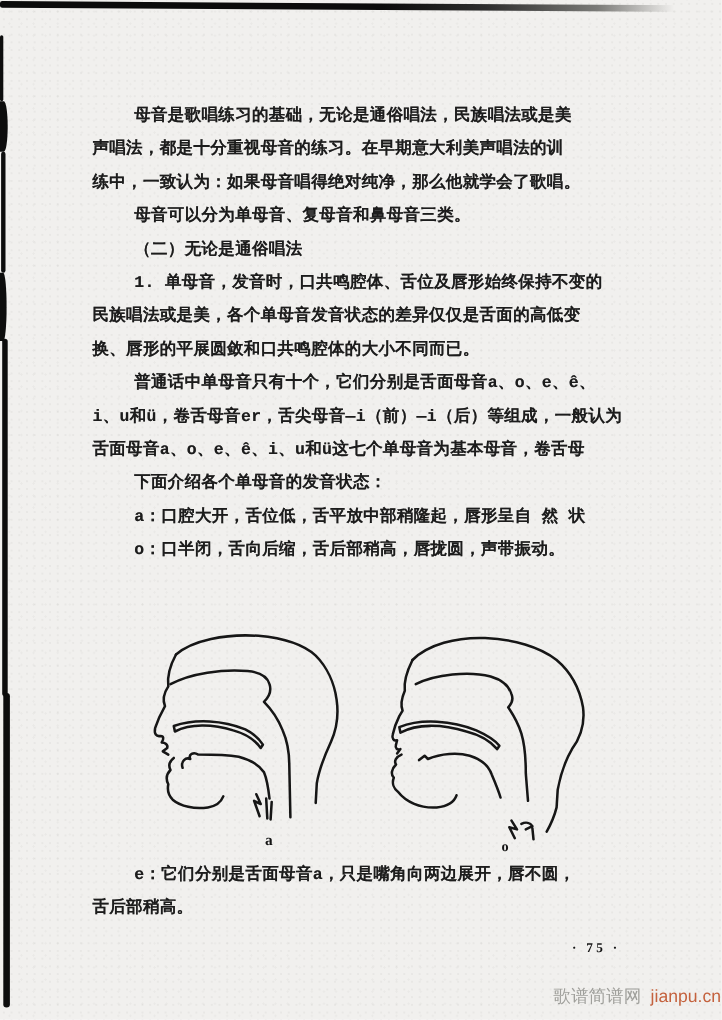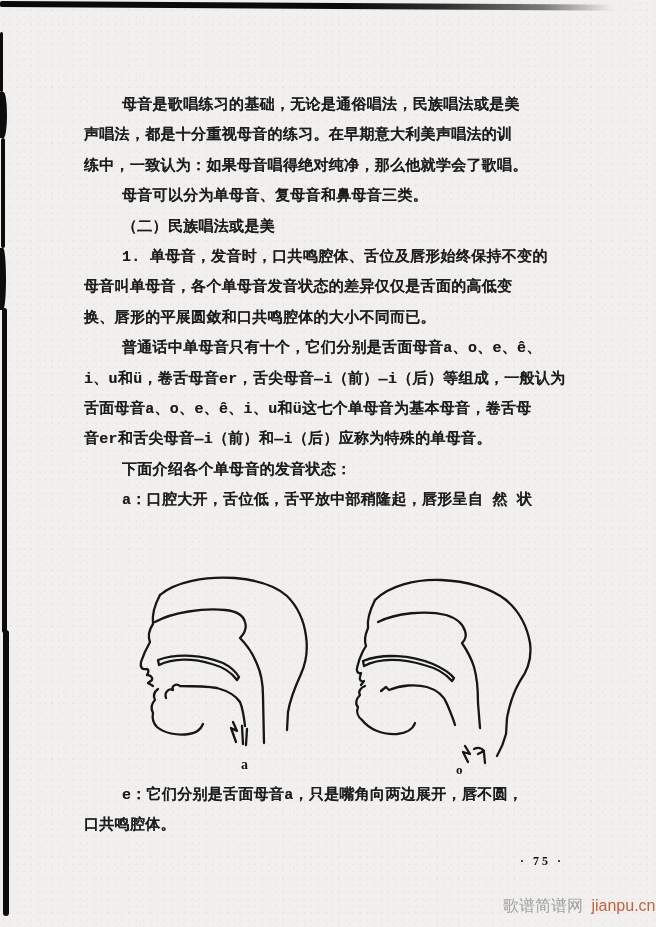--- a/index.html
+++ b/index.html
@@ -56,30 +56,30 @@
   <div class="edge e3"></div>
   <div class="edge e4"></div>
   <div class="edge e5"></div>
   <div class="edge e6"></div>
 
   <div class="text-block">
     <div class="line indent">母音是歌唱练习的基础，无论是通俗唱法，民族唱法或是美</div>
     <div class="line">声唱法，都是十分重视母音的练习。在早期意大利美声唱法的训</div>
     <div class="line">练中，一致认为：如果母音唱得绝对纯净，那么他就学会了歌唱。</div>
     <div class="line indent">母音可以分为单母音、复母音和鼻母音三类。</div>
-    <div class="line indent">（二）民族唱法或是美</div>
+    <div class="line indent">（二）无论是通俗唱法</div>
     <div class="line indent">1. 单母音，发音时，口共鸣腔体、舌位及唇形始终保持不变的</div>
-    <div class="line">母音叫单母音，各个单母音发音状态的差异仅仅是舌面的高低变</div>
+    <div class="line">民族唱法或是美，各个单母音发音状态的差异仅仅是舌面的高低变</div>
     <div class="line">换、唇形的平展圆敛和口共鸣腔体的大小不同而已。</div>
     <div class="line indent">普通话中单母音只有十个，它们分别是舌面母音a、o、e、ê、</div>
     <div class="line">i、u和ü，卷舌母音er，舌尖母音—i（前）—i（后）等组成，一般认为</div>
     <div class="line">舌面母音a、o、e、ê、i、u和ü这七个单母音为基本母音，卷舌母</div>
-    <div class="line">音er和舌尖母音—i（前）和—i（后）应称为特殊的单母音。</div>
     <div class="line indent">下面介绍各个单母音的发音状态：</div>
     <div class="line indent">a：口腔大开，舌位低，舌平放中部稍隆起，唇形呈自 然 状</div>
+    <div class="line indent">o：口半闭，舌向后缩，舌后部稍高，唇拢圆，声带振动。</div>
   </div>
 
   <div class="diagram" style="left:133px;top:576px;width:176px;height:200px;">
     <svg width="176" height="200" viewBox="0 0 176 200">
       <path d="M27,19 C42,6 72,0 102,2 C124,4 143,10 154,20 C164,30 171,45 173,60 C175,74 173,87 168,98 C162,111 157,124 155,136 L154,154"></path>
       <path d="M27,19 C21,30 19,40 20,48 C16,54 15,61 17,66 C13,73 10,80 8,86 C7,91 9,94 13,93 C16,93 16,96 14,99 C17,99 20,101 19,104 L15,107 L20,110"></path>
       <path d="M22,46 C40,36 70,32 92,34 C103,35 110,39 112,46 C114,52 111,58 107,62 C113,68 120,78 124,88 C128,97 130,108 130,120 L131,167"></path>
       <path d="M25,84 C45,77 70,79 90,87 C98,91 103,96 106,101 L104,104 C99,97 90,91 79,88 C60,82 40,82 26,89 Z"></path>
       <path d="M33,122 C31,116 36,112 40,114 C38,110 43,107 47,110 C58,110 72,110 84,112 C95,115 103,120 107,126 C110,133 111,141 112,150"></path>
       <path d="M25,113 C21,116 20,120 22,124 C18,128 18,133 20,137 C19,142 20,147 24,151 C31,157 44,160 56,158 C63,157 68,153 70,148"></path>
@@ -96,21 +96,21 @@
       <path d="M27,45 C45,36 75,33 95,38 C105,41 112,47 114,54 C116,59 114,63 111,66 C115,72 120,80 123,90 C126,100 127,113 127,126 L129,151"></path>
       <path d="M12,84 C32,76 60,78 82,87 C91,91 99,96 103,101 L101,104 C95,97 85,91 73,88 C50,81 28,81 13,89 Z"></path>
       <path d="M30,114 L35,110 L38,113 C50,108 65,107 76,110 C86,113 93,119 96,127 C99,134 102,141 104,148"></path>
       <path d="M114,169 L119,177 L112,175 L117,185 M123,172 C127,170 131,171 133,174 L127,177 M133,176 L134,186"></path>
     </svg>
   </div>
   <div class="diagram-label" style="left:456px;top:762px;font-size:13px;">o</div>
 
   <div class="text-block bottom">
     <div class="line indent">e：它们分别是舌面母音a，只是嘴角向两边展开，唇不圆，</div>
-    <div class="line">口共鸣腔体。</div>
+    <div class="line">舌后部稍高。</div>
   </div>
 
   <div class="page-number">· 75 ·</div>
 
   <div class="watermark">
     <span class="wm-name">歌谱简谱网</span>
     <span class="wm-url">jianpu.cn</span>
   </div>
 
 </div>

